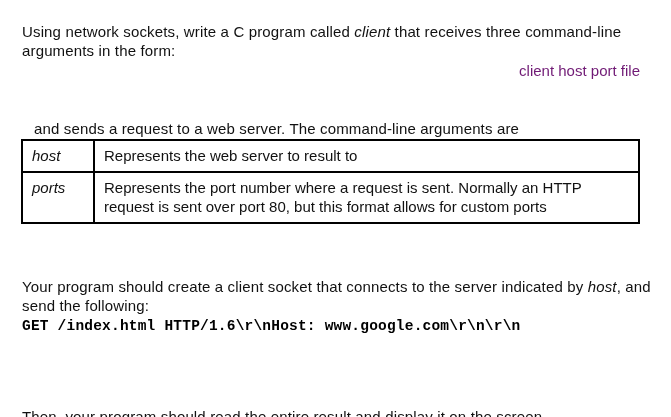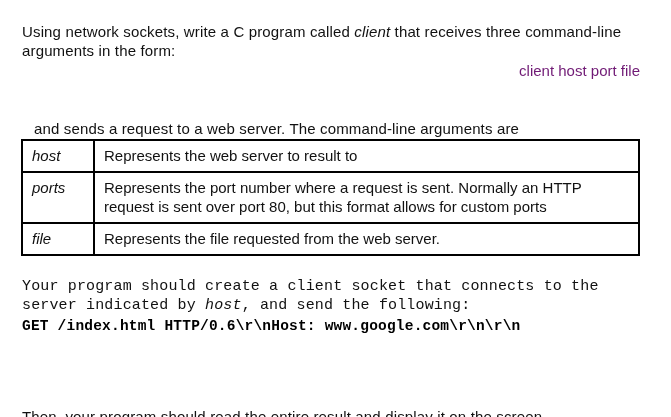--- a/index.html
+++ b/index.html
@@ -78,21 +78,20 @@
     white-space: nowrap;
   }
   .args-table td.arg-desc {
     padding-left: 9px;
   }
 
   .after-table-para {
     left: 22px;
     top: 262px;
     width: 630px;
-    font-family: Liberation Mono, monospace;
   }
 
   .code-block {
     position: absolute;
     left: 22px;
     top: 317px;
     margin: 0;
     font-family: "Liberation Mono", "DejaVu Sans Mono", monospace;
     font-size: 14.5px;
     font-weight: bold;
@@ -124,26 +123,22 @@
   <table class="args-table">
     <tbody>
       <tr>
         <td class="arg-name">host</td>
         <td class="arg-desc">Represents the web server to result to</td>
       </tr>
       <tr>
         <td class="arg-name">ports</td>
         <td class="arg-desc">Represents the port number where a request is sent. Normally an HTTP request is sent over port 80, but this format allows for custom ports</td>
       </tr>
-      <tr>
-        <td class="arg-name">file</td>
-        <td class="arg-desc">Represents the file requested from the web server.</td>
-      </tr>
     </tbody>
   </table>
 
   <p class="para after-table-para"><span>Your program should create a client socket that connects to the server indicated by </span><em class="term">host</em><span>, and send the following:</span></p>
 
-  <pre class="code-block">GET /index.html HTTP/0.6\r\nHost: www.google.com\r\n\r\n</pre>
+  <pre class="code-block">GET /index.html HTTP/1.6\r\nHost: www.google.com\r\n\r\n</pre>
 
   <p class="para closing-para">Then, your program should read the entire result and display it on the screen.</p>
 
 </div>
 
 </body></html>

